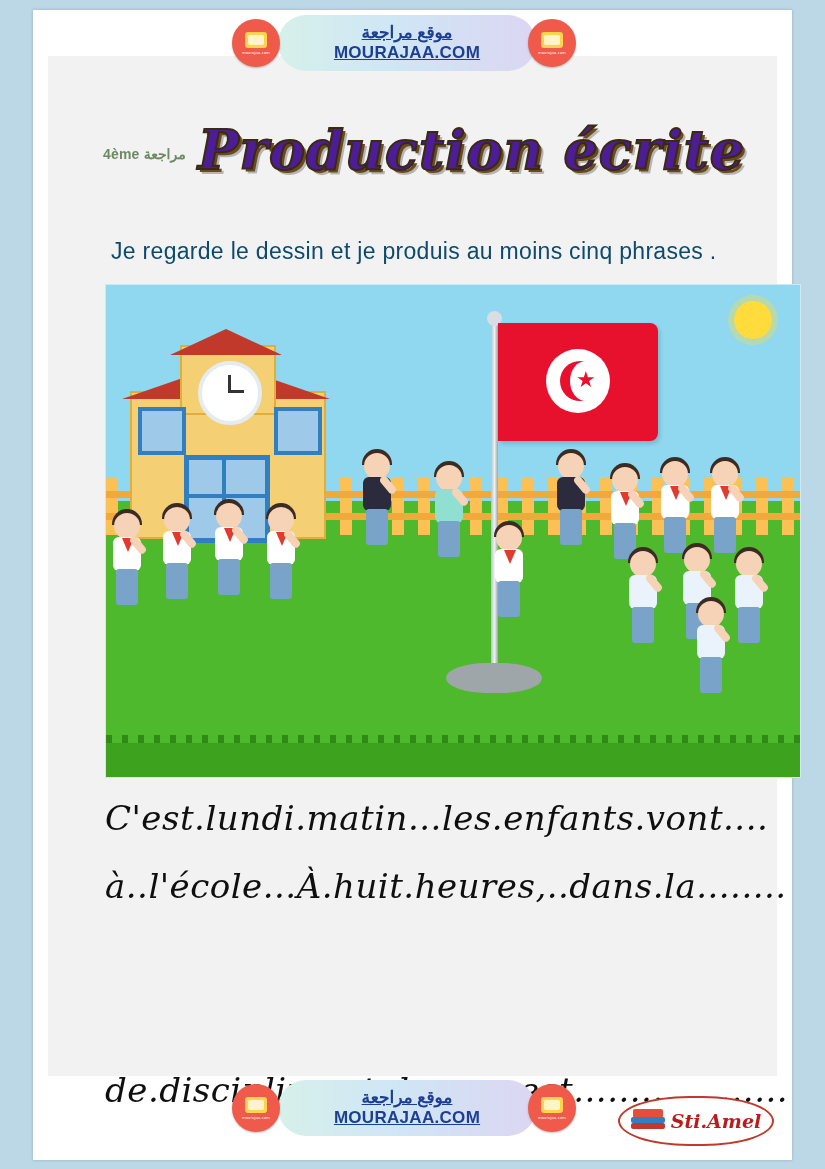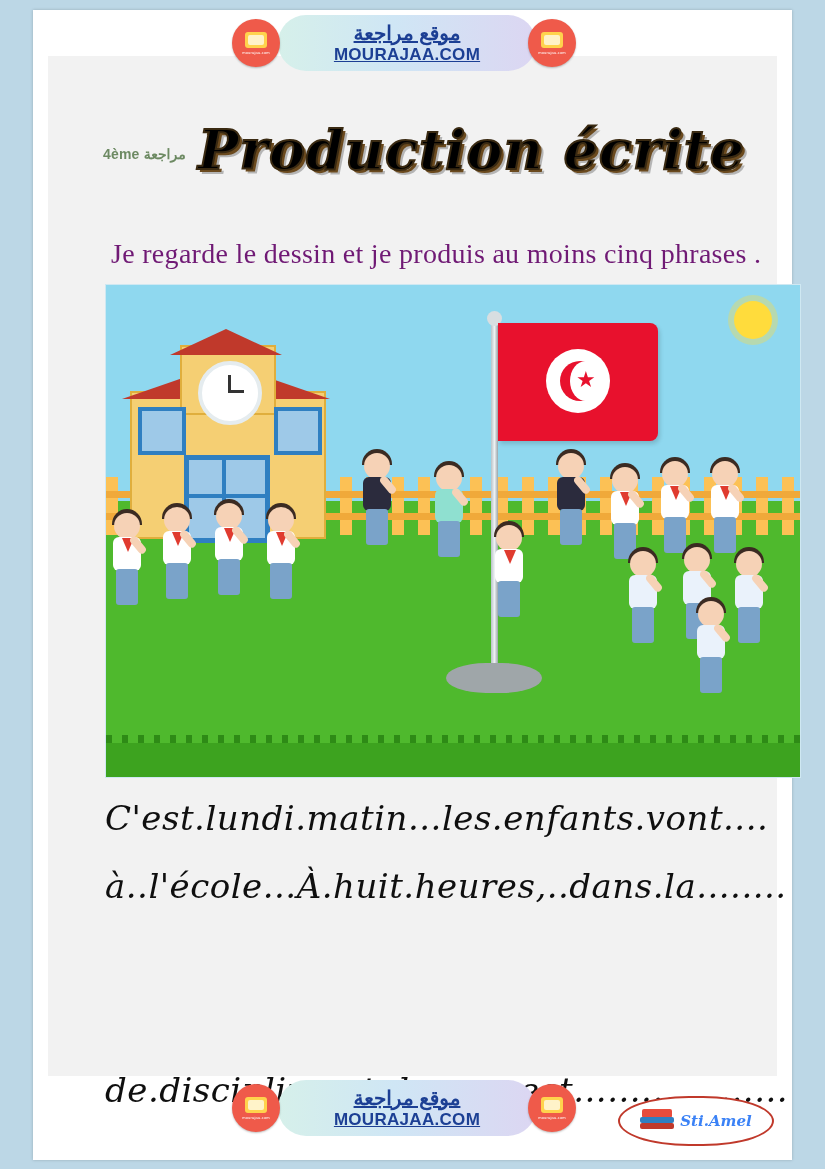--- a/index.html
+++ b/index.html
@@ -27,21 +27,21 @@
   .wm-pill{
     position:absolute;
     width:258px;height:56px;
     border-radius:28px;
     background:linear-gradient(90deg,#d6f0ea 0%,#cfe6f5 45%,#dcd6f2 100%);
     display:flex;flex-direction:column;align-items:center;justify-content:center;
     z-index:40;
   }
   .wm-ar{
     direction:rtl;
-    font-size:20px;color:#1c3f94;font-weight:bold;
+    font-size:17px;color:#1c3f94;font-weight:bold;
     text-decoration:underline;
     line-height:1.15;
   }
   .wm-lat{
     font-size:17px;color:#1c3f94;font-weight:bold;
     text-decoration:underline;letter-spacing:.3px;
     line-height:1.15;
   }
   .wm-circle{
     position:absolute;width:48px;height:48px;border-radius:50%;
@@ -68,33 +68,33 @@
     position:absolute;left:55px;top:90px;
     font-size:14px;color:#6d8a63;font-weight:bold;
     letter-spacing:.2px;
   }
   .title{
     position:absolute;left:150px;top:62px;
     width:520px;height:76px;
     font-family:"DejaVu Serif", serif;
     font-weight:bold;font-style:italic;
     font-size:54px;
-    color:#000000;
+    color:#4c1d95;
     letter-spacing:1px;
     text-align:center;
     -webkit-text-stroke:2px #3a2a12;
     text-shadow:3px 3px 0 #6b4a1e, 5px 5px 0 rgba(0,0,0,.25);
     white-space:nowrap;
   }
 
   
   .instruction{
     position:absolute;left:63px;top:182px;
-    font-family:Liberation Serif, serif;
-    font-size:28px;color:#701a75;
+    font-family:Liberation Sans, sans-serif;
+    font-size:23px;color:#0c4a6e;
     letter-spacing:.3px;
     white-space:nowrap;
   }
 
   
   .illus{
     position:absolute;left:57px;top:228px;
     width:694px;height:492px;
     overflow:hidden;
     background:#8fd8ef;
@@ -178,21 +178,21 @@
     background:#ffffff;
   }
   .sti .book{
     width:34px;height:24px;margin-right:6px;position:relative;
   }
   .sti .book .b1{position:absolute;left:0;top:8px;width:34px;height:6px;background:#2f7fc1;border-radius:2px;}
   .sti .book .b2{position:absolute;left:0;top:14px;width:34px;height:6px;background:#c0392b;border-radius:2px;}
   .sti .book .b3{position:absolute;left:2px;top:0;width:30px;height:9px;background:#e74c3c;border-radius:2px;}
   .sti .name{
     font-family:"DejaVu Serif", serif;font-weight:bold;font-style:italic;
-    font-size:15px;color:#3b82f6;
+    font-size:19px;color:#b91c1c;
   }
   .crown{position:absolute;right:62px;bottom:40px;font-size:15px;color:#f1c40f;}
 </style>
 </head>
 <body>
 
 <div class="page">
 
   <div class="wm-pill" style="left:245px;top:5px;">
     <div class="wm-ar">موقع مراجعة</div>

